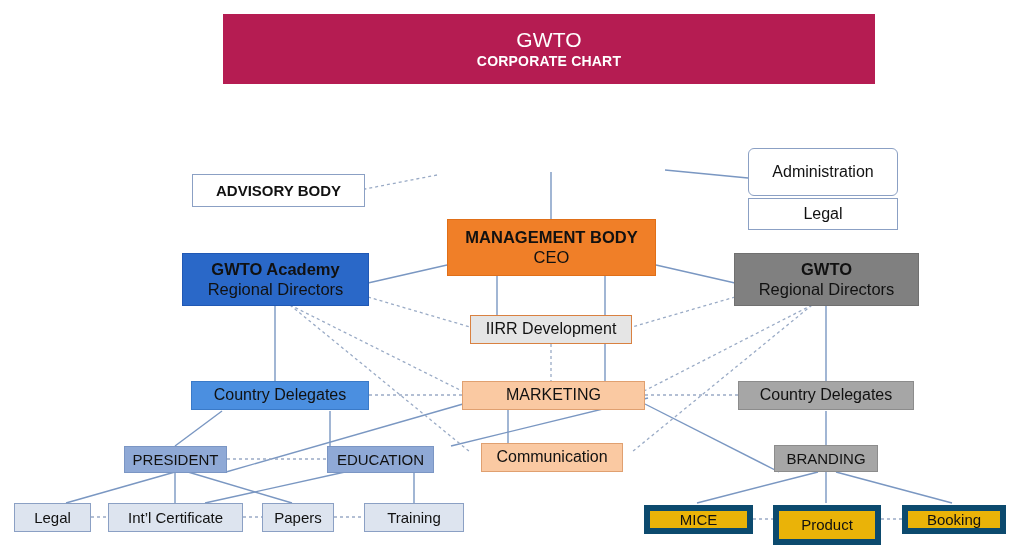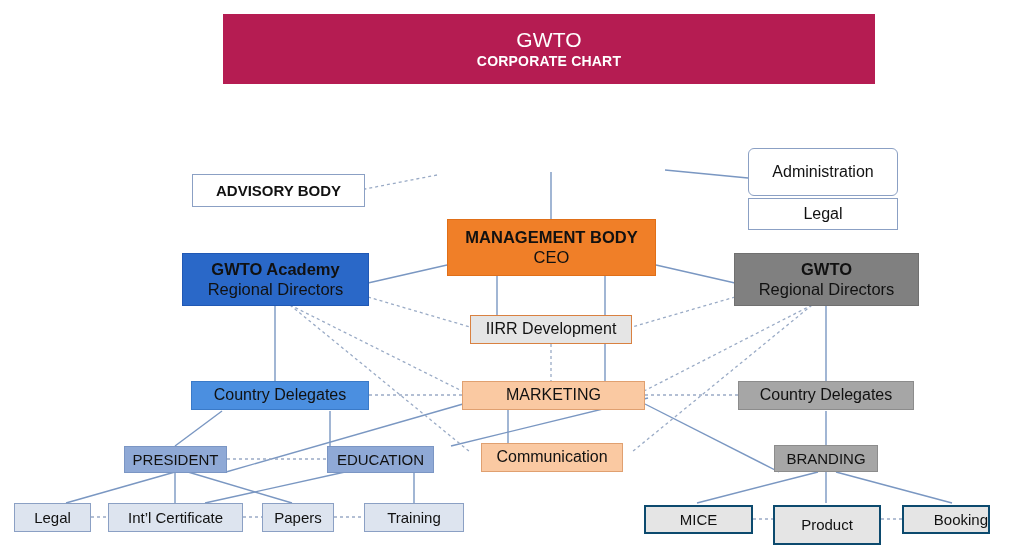--- a/index.html
+++ b/index.html
@@ -59,21 +59,21 @@
   .white-b { background: #ffffff; border: 1px solid #8ba0c4; }
   .orange  { background: #f07f28; border: 1px solid #e06f18; }
   .orange2 { background: #e5e5e5; border: 1px solid #d98141; }
   .orange3 { background: #fac9a2; border: 1px solid #e0a070; }
   .blue    { background: #2a68c8; border: 1px solid #2058b4; }
   .blue2   { background: #4b8fe0; border: 1px solid #3a7ac8; }
   .blue3   { background: #8fa9d6; border: 1px solid #7b96c4; }
   .blue4   { background: #dde4ef; border: 1px solid #8ba0c4; }
   .gray    { background: #808080; border: 1px solid #707070; }
   .gray2   { background: #a6a6a6; border: 1px solid #8c8c8c; }
-  .gray3   { background: #e5e5e5; border: 2px solid #0c4a6e; }
+  .gray3   { background: #eab308; border: 6px solid #0c4a6e; }
   .fs17 { font-size: 16.5px; }
   .fs16 { font-size: 16px; }
   .fs15 { font-size: 15px; }
 </style>
 </head>
 <body>
 
 <div id="chart-root">
 
   <svg id="connector-layer" viewBox="0 0 1024 551" xmlns="http://www.w3.org/2000/svg">
@@ -242,17 +242,17 @@
   </div>
 
   <div class="node gray3" style="left:644px; top:505px; width:109px; height:29px;">
     <span class="sub fs15">MICE</span>
   </div>
 
   <div class="node gray3" style="left:773px; top:505px; width:108px; height:40px;">
     <span class="sub fs15">Product</span>
   </div>
 
-  <div class="node gray3" style="left:902px; top:505px; width:88px; height:29px;align-items:flex-end;">
+  <div class="node gray3" style="left:902px; top:505px; width:104px; height:29px;">
     <span class="sub fs15">Booking</span>
   </div>
 
 </div>
 
 </body></html>

